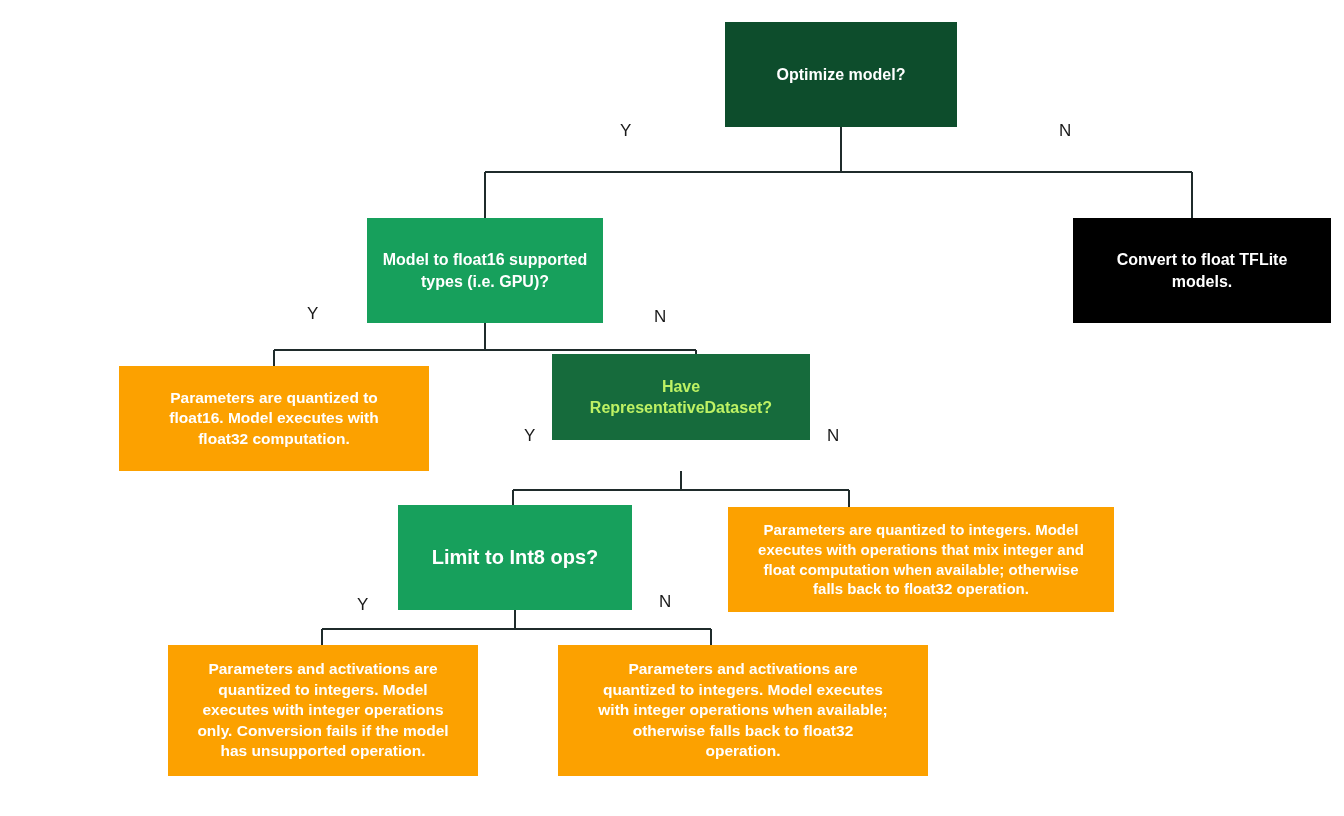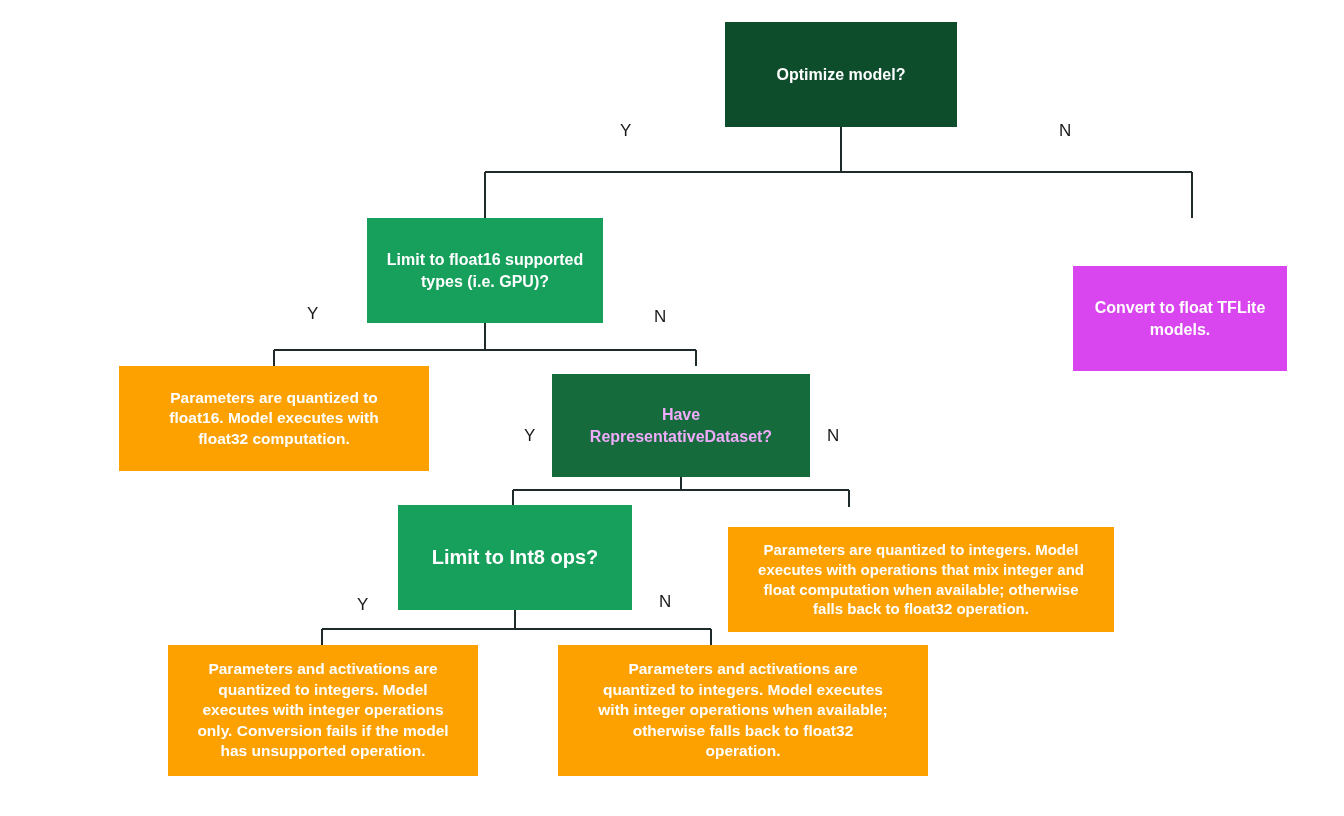--- a/index.html
+++ b/index.html
@@ -82,40 +82,40 @@
       <path d="M322,629 L711,629"></path>
       <path d="M322,629 L322,645"></path>
       <path d="M711,629 L711,645"></path>
     </g>
   </svg>
 
   <div class="node" style="left: 725px; top: 22px; width: 232px; height: 105px; background: rgb(13, 77, 44); font-size: 16px; color: rgb(255, 255, 255);">
     <span class="node-text">Optimize model?</span>
   </div>
   <div class="node" style="left: 367px; top: 218px; width: 236px; height: 105px; background: rgb(23, 160, 92); font-size: 16px; color: rgb(255, 255, 255);">
-    <span class="node-text">Limit to float16 supported
+    <span class="node-text">Model to float16 supported
 types (i.e. GPU)?</span>
   </div>
-  <div class="node" style="left: 1073px; top: 218px; width: 214px; height: 105px; background: #d946ef; font-size: 16px; color: rgb(255, 255, 255); margin-top: 48px;">
+  <div class="node" style="left: 1073px; top: 218px; width: 258px; height: 105px; background: #000000; font-size: 16px; color: rgb(255, 255, 255);">
     <span class="node-text">Convert to float TFLite
 models.</span>
   </div>
   <div class="node" style="left: 119px; top: 366px; width: 310px; height: 105px; background: rgb(252, 161, 0); font-size: 15.5px; color: rgb(255, 255, 255);">
     <span class="node-text">Parameters are quantized to
 float16. Model executes with
 float32 computation.</span>
   </div>
-  <div class="node" style="left: 552px; top: 374px; width: 258px; height: 103px; background: rgb(22, 107, 60); font-size: 16px; color: #f0abfc;">
+  <div class="node" style="left: 552px; top: 354px; width: 258px; height: 86px; background: rgb(22, 107, 60); font-size: 16px; color: #bef264;">
     <span class="node-text">Have
 RepresentativeDataset?</span>
   </div>
   <div class="node" style="left: 398px; top: 505px; width: 234px; height: 105px; background: rgb(23, 160, 92); font-size: 20px; color: rgb(255, 255, 255);">
     <span class="node-text">Limit to Int8 ops?</span>
   </div>
-  <div class="node" style="left: 728px; top: 507px; width: 386px; height: 105px; background: rgb(252, 161, 0); font-size: 15px; color: rgb(255, 255, 255); margin-top: 20px;">
+  <div class="node" style="left: 728px; top: 507px; width: 386px; height: 105px; background: rgb(252, 161, 0); font-size: 15px; color: rgb(255, 255, 255);">
     <span class="node-text">Parameters are quantized to integers. Model
 executes with operations that mix integer and
 float computation when available; otherwise
 falls back to float32 operation.</span>
   </div>
   <div class="node" style="left: 168px; top: 645px; width: 310px; height: 131px; background: rgb(252, 161, 0); font-size: 15.5px; color: rgb(255, 255, 255);">
     <span class="node-text">Parameters and activations are
 quantized to integers. Model
 executes with integer operations
 only. Conversion fails if the model

